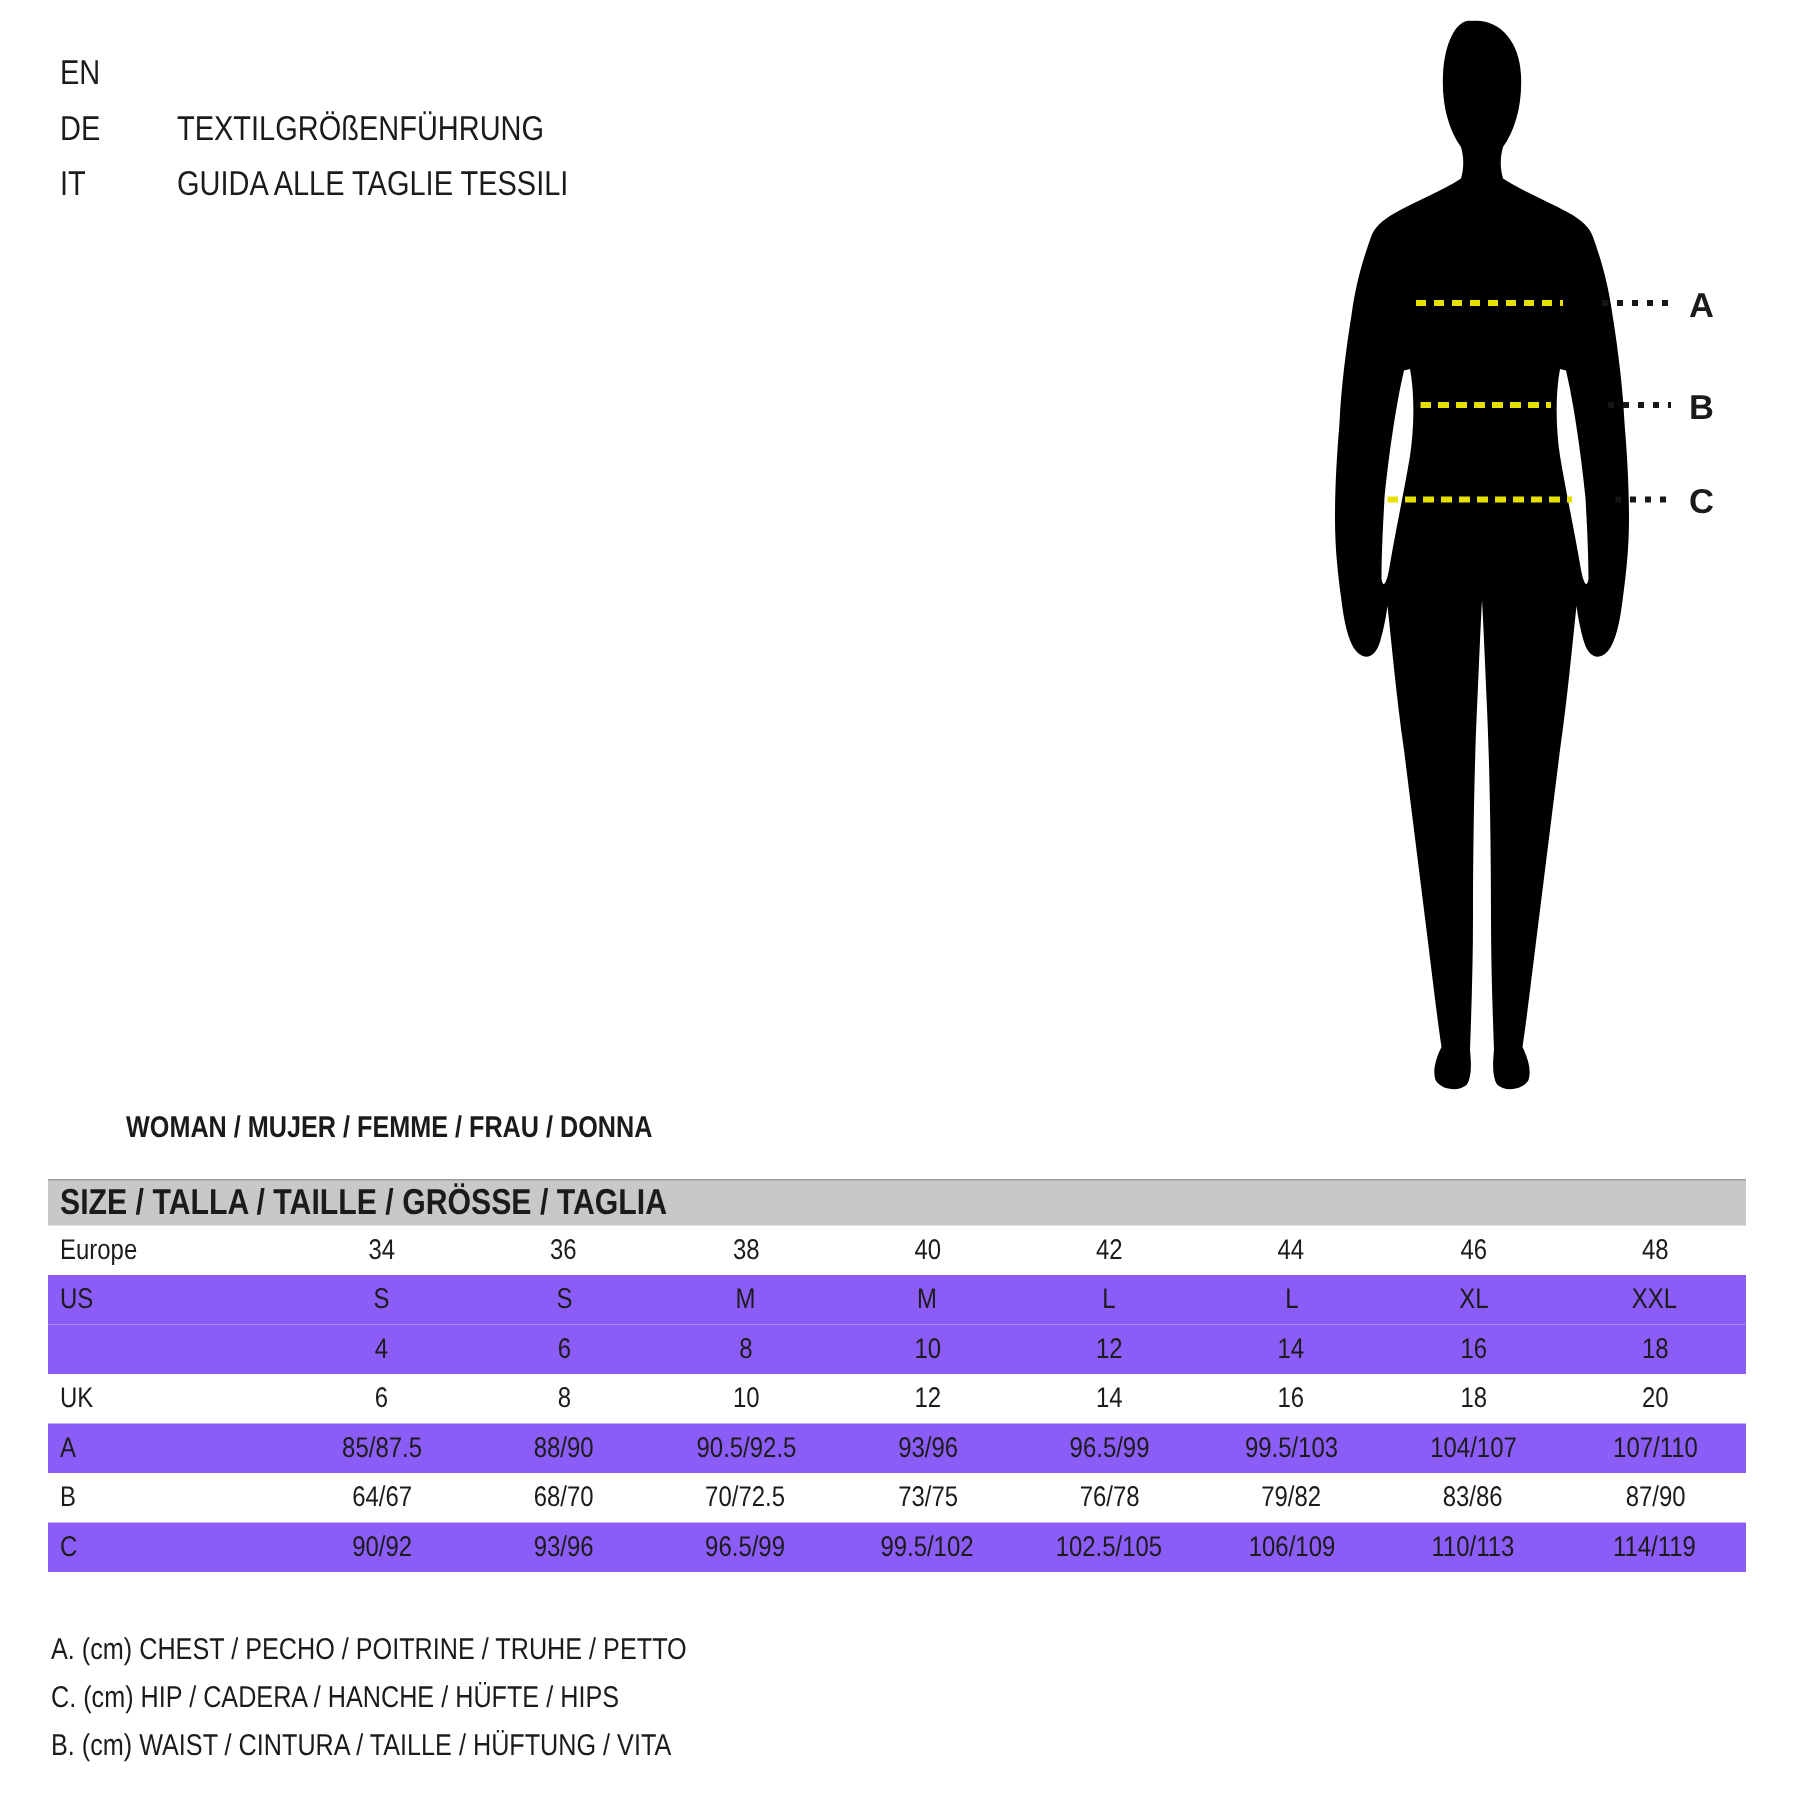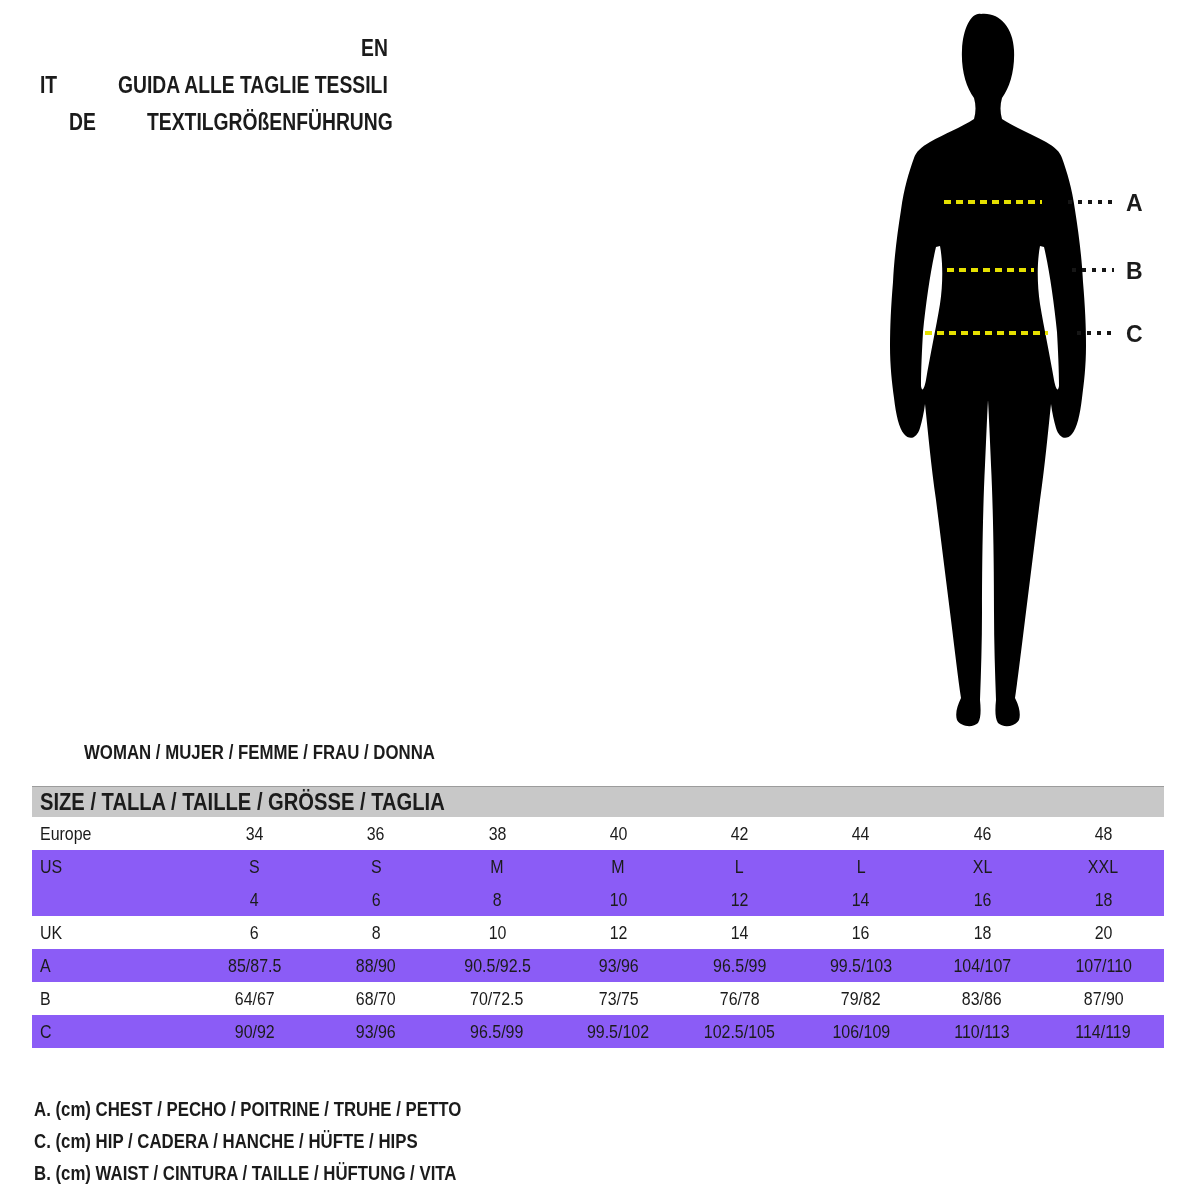--- a/index.html
+++ b/index.html
@@ -5,21 +5,21 @@
   html,body{margin:0;padding:0;background:#fff;}
   .page{
     position:relative;width:1200px;height:1200px;background:#ffffff;
     font-family:"Liberation Sans",sans-serif;color:#1b1b1b;overflow:hidden;
   }
   .cond{display:inline-block;transform:scaleX(0.84);transform-origin:0 50%;white-space:nowrap;}
   .cond-c{display:inline-block;transform:scaleX(0.84);transform-origin:50% 50%;white-space:nowrap;}
 
   
   .lang-list{position:absolute;left:40px;top:30px;}
-  .lang-row{display:flex;height:37px;align-items:center;font-weight:bold;font-size:23px;justify-content:flex-end;}
+  .lang-row{display:flex;height:37px;align-items:center;font-weight:normal;font-size:23px;}
   .lang-code{width:78px;}
   
   .figure{position:absolute;left:890px;top:0;width:200px;height:735px;}
   .mline{position:absolute;height:4px;}
   .mline.yellow-a{left:944px;top:200px;width:98px;}
   .mline.yellow-b{left:947px;top:268px;width:87px;}
   .mline.yellow-c{left:925px;top:331px;width:123px;}
   .mline.dot-a{left:1068px;top:200px;width:46px;}
   .mline.dot-b{left:1072px;top:268px;width:42px;}
   .mline.dot-c{left:1077px;top:331px;width:36px;}
@@ -38,38 +38,38 @@
   .tbl-header{height:31px;background:#c8c8c8;border-top:1px solid #9c9c9c;
     display:flex;align-items:center;padding-left:8px;box-sizing:border-box;
     font-size:24px;font-weight:bold;}
   .t-row{display:flex;height:33px;align-items:center;font-size:19px;justify-content:space-between;}
   .t-row.shaded{background:#8b5cf6;}
   .t-label{width:162px;padding-left:8px;box-sizing:border-box;text-align:left;}
   .t-cell{flex:1;text-align:center;}
 
   
   .legend{position:absolute;left:34px;top:1089px;}
-  .legend-line{height:32px;display:flex;align-items:flex-end;font-size:20px;font-weight:bold;}
+  .legend-line{height:32px;display:flex;align-items:flex-start;font-size:20px;font-weight:normal;}
 </style>
 </head>
 <body>
 
 <div class="page">
 
   <div class="lang-list">
       <div class="lang-row">
         <span class="lang-code"><span class="cond">EN</span></span>
       </div>
       <div class="lang-row">
+        <span class="lang-code"><span class="cond">DE</span></span>
+        <span><span class="cond">TEXTILGRÖßENFÜHRUNG</span></span>
+      </div>
+      <div class="lang-row">
         <span class="lang-code"><span class="cond">IT</span></span>
         <span><span class="cond">GUIDA ALLE TAGLIE TESSILI</span></span>
-      </div>
-      <div class="lang-row">
-        <span class="lang-code"><span class="cond">DE</span></span>
-        <span><span class="cond">TEXTILGRÖßENFÜHRUNG</span></span>
       </div>
     </div>
 
   <svg class="figure" viewBox="0 0 200 735" width="200" height="735" aria-hidden="true">
     <path fill="#000000" fill-rule="evenodd" d="
       M 91 14
       C 109 12 123 27 124 50
       C 125 70 120 87 112 98
       C 110 105 110 112 112 119
       C 124 127 142 134 156 142

